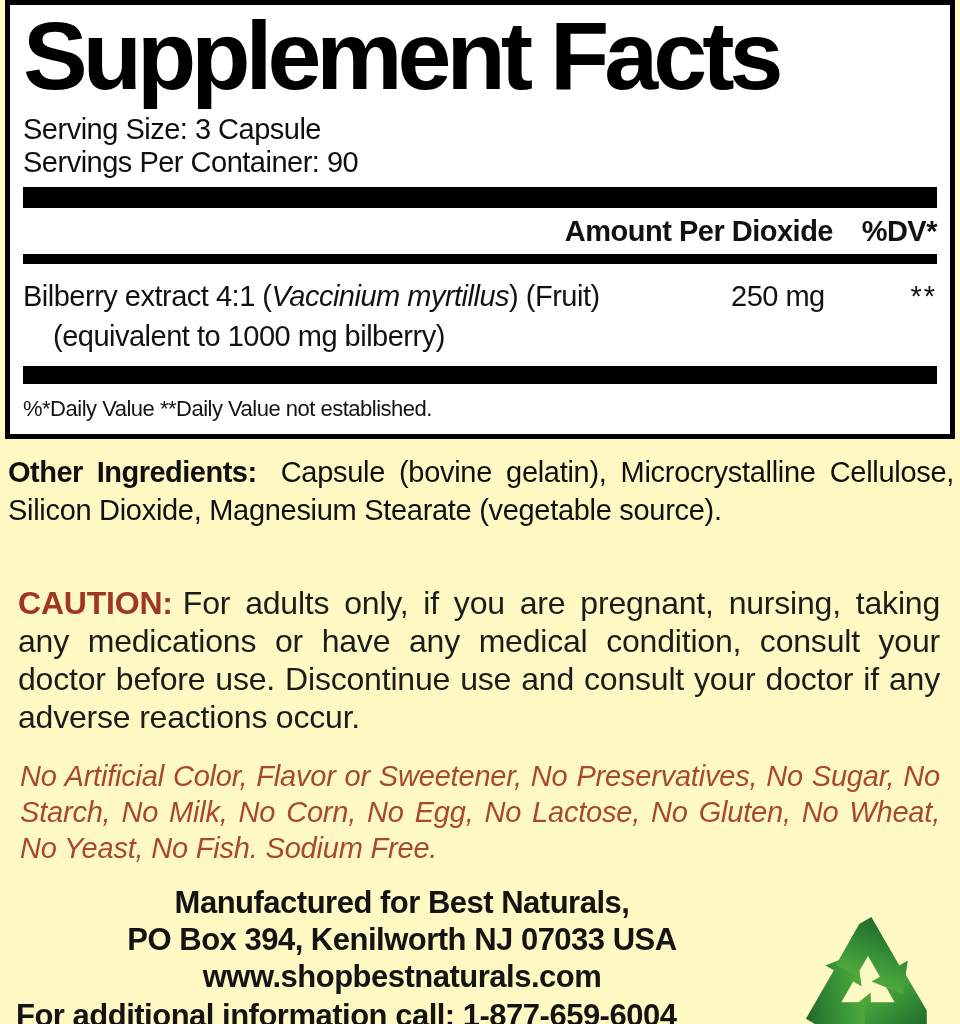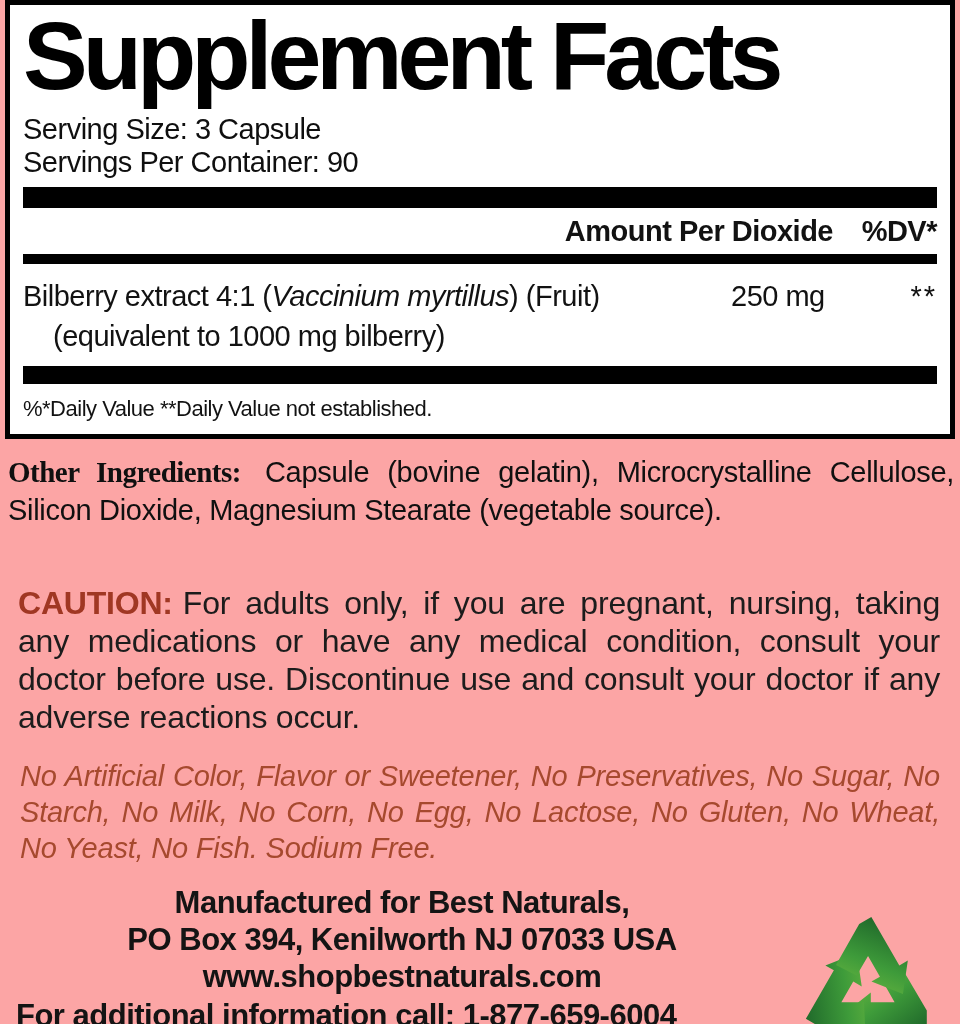--- a/index.html
+++ b/index.html
@@ -2,21 +2,21 @@
 <html><head>
 <meta charset="utf-8">
 <style>
   * { box-sizing: border-box; }
   html,body { margin:0; padding:0; }
   body {
     width:960px; height:1024px; background:#ffffff; overflow:hidden;
     font-family:"Liberation Sans", sans-serif; color:#121212;
     -webkit-font-smoothing:antialiased;
   }
-  .page { position:relative; width:960px; height:1024px; background:#fca5a5; }
+  .page { position:relative; width:960px; height:1024px; background:#fef9c3; }
 
   
   .facts-box {
     margin:0 5px; border:5px solid #000;
     padding:2px 13px 0 13px; background:#fff;
   }
   .title {
     margin:0; font-size:97px; font-weight:700; letter-spacing:-5px;
     line-height:1.02; white-space:nowrap; color:#000;
   }
@@ -37,21 +37,21 @@
   .ing-dv { width:76px; flex:0 0 auto; text-align:right; letter-spacing:2px; }
   .ing-sub { font-size:29px; letter-spacing:-0.5px; padding:7px 0 13px 30px; line-height:33px; }
   .bar-heavy { height:18px; }
   .footnote { font-size:22px; letter-spacing:-0.5px; padding:8px 0 9px; line-height:33px; }
 
   
   .other {
     margin:14px 6px 0 8px; font-size:29px; line-height:38px;
     text-align:justify; letter-spacing:-0.3px; color:#101010;
   }
-  .other b { letter-spacing:-0.5px; margin-right:24px;font-family:Liberation Serif, serif; }
+  .other b { letter-spacing:-0.5px; margin-right:24px; }
   .caution {
     margin:55px 20px 0 18px; font-size:32px; line-height:38px;
     text-align:justify; color:#1c1c1c; letter-spacing:-0.2px;
   }
   .caution-label { font-weight:700; margin-right:10px; }
   .claims {
     margin:22px 20px 0 20px; font-size:29px; line-height:36px;
     text-align:justify; font-weight:400; font-style:italic; letter-spacing:-0.2px;
   }
 

